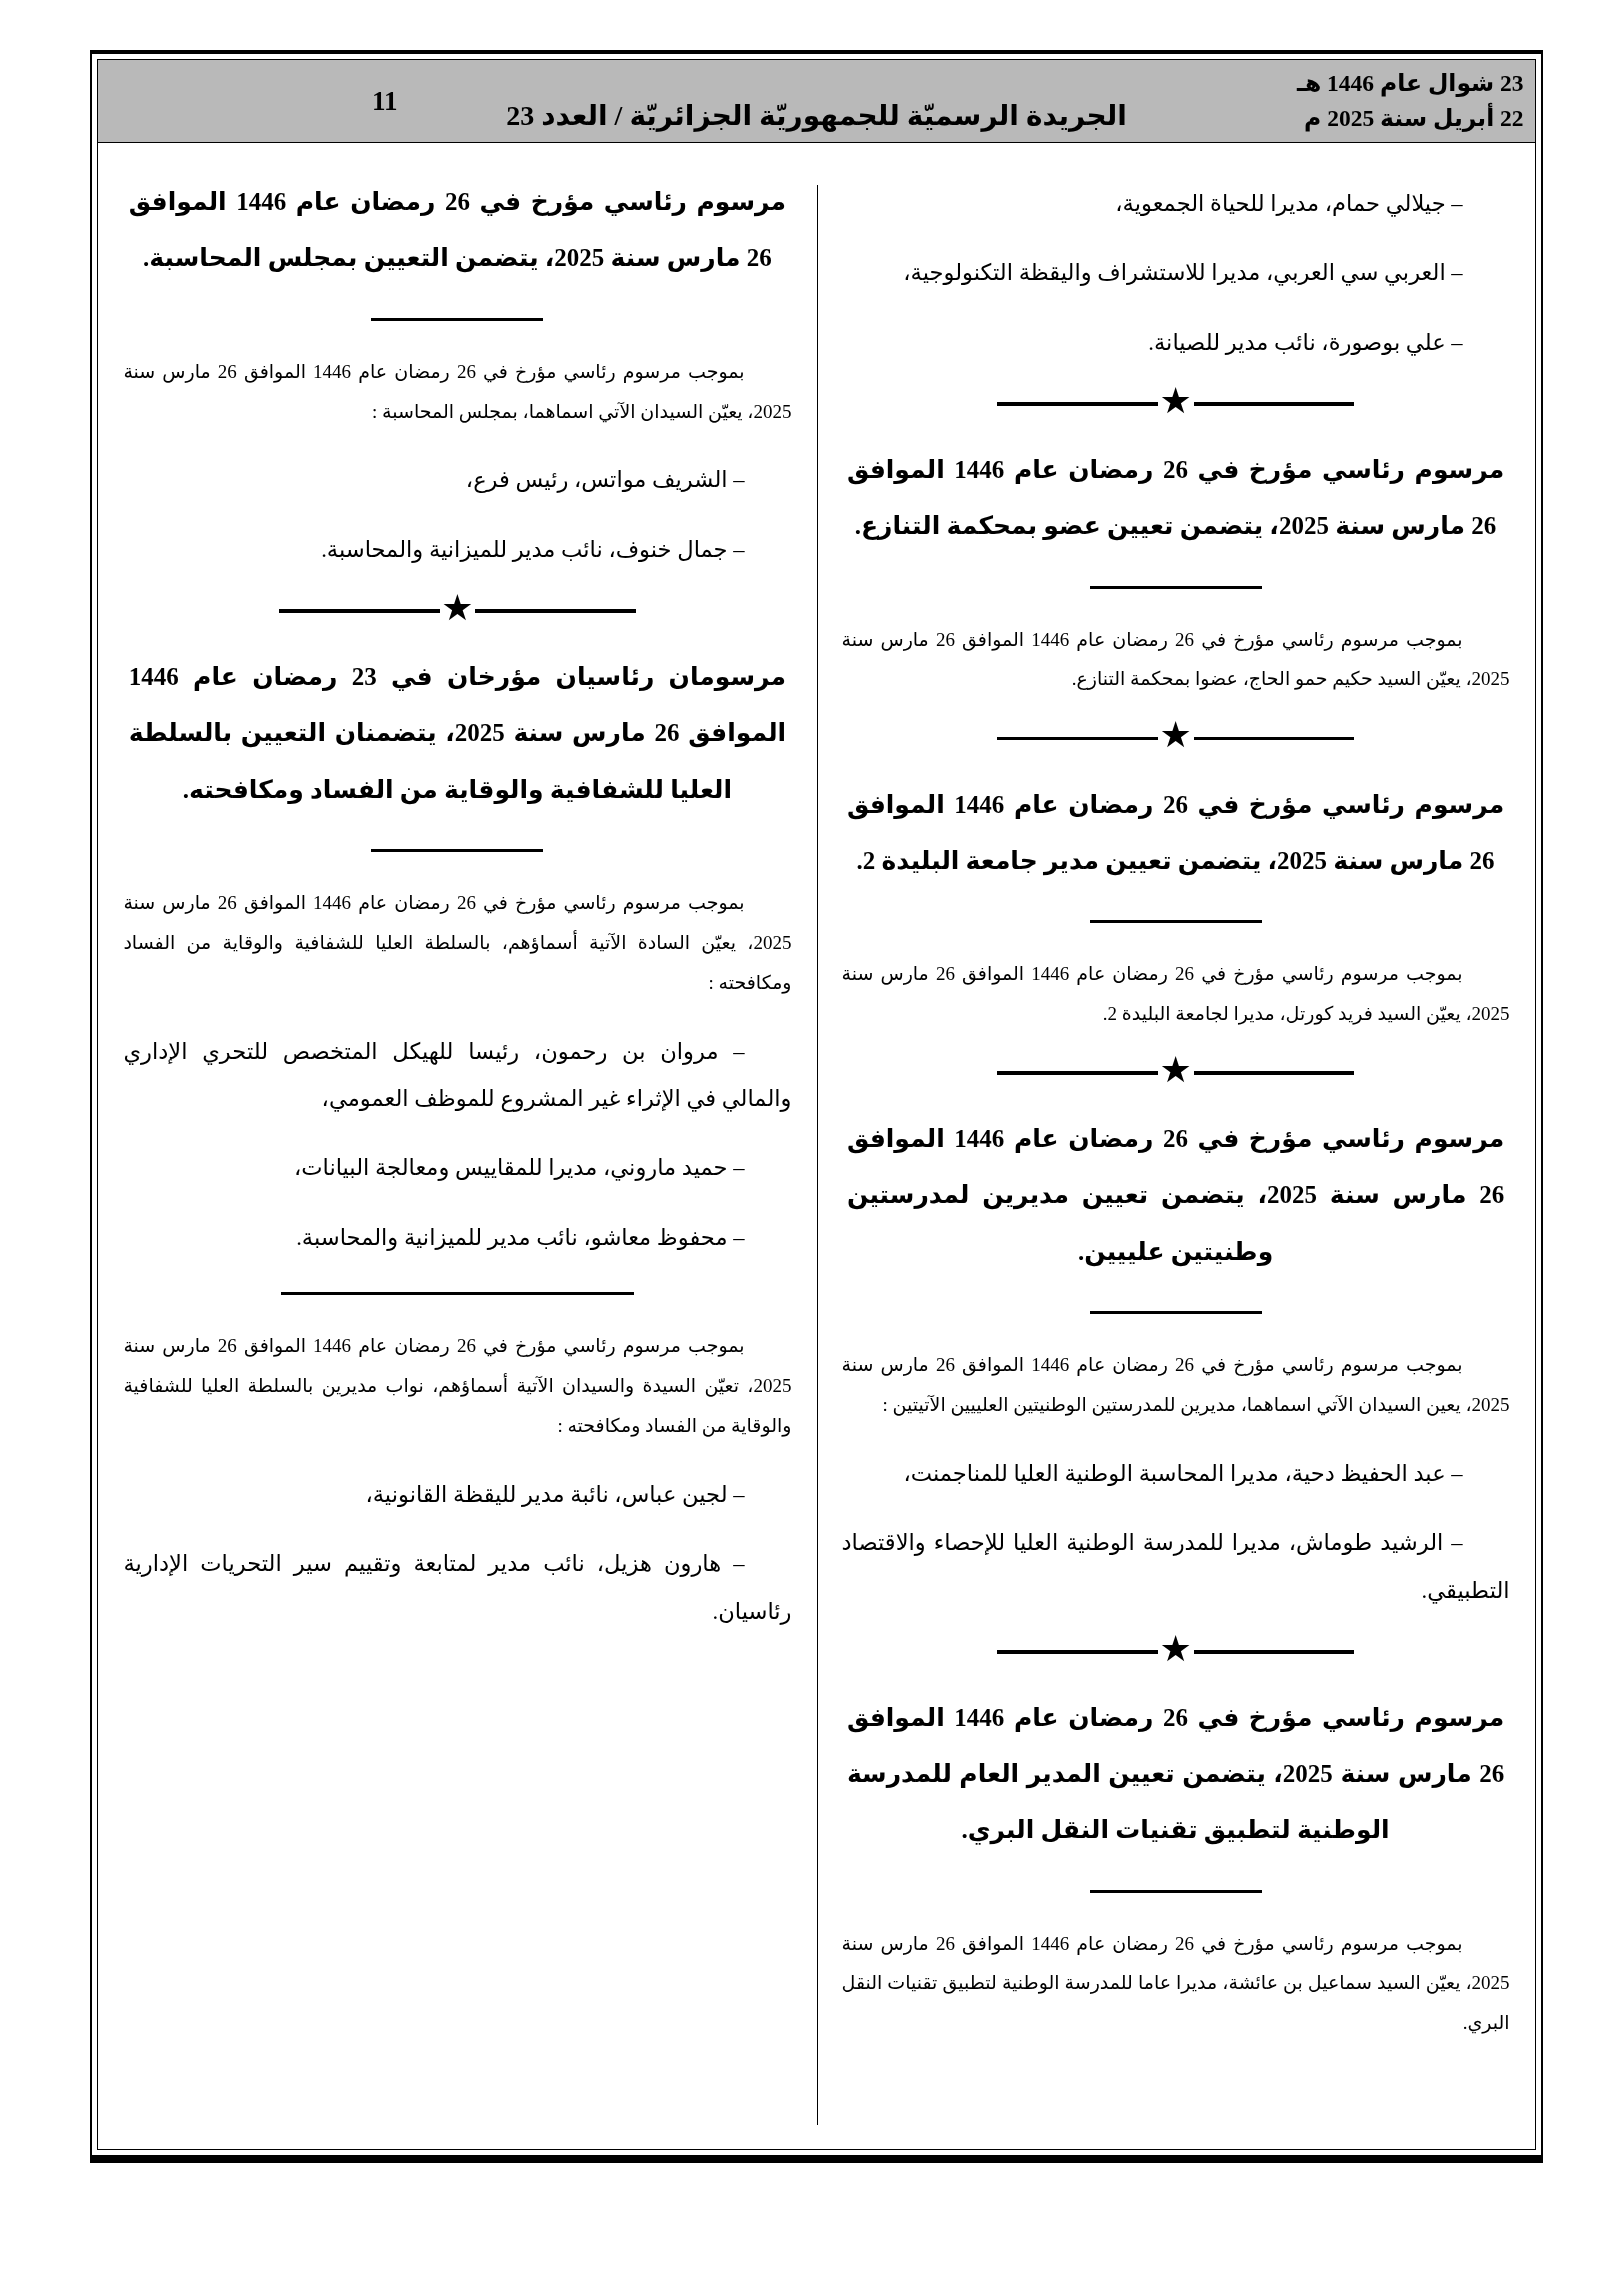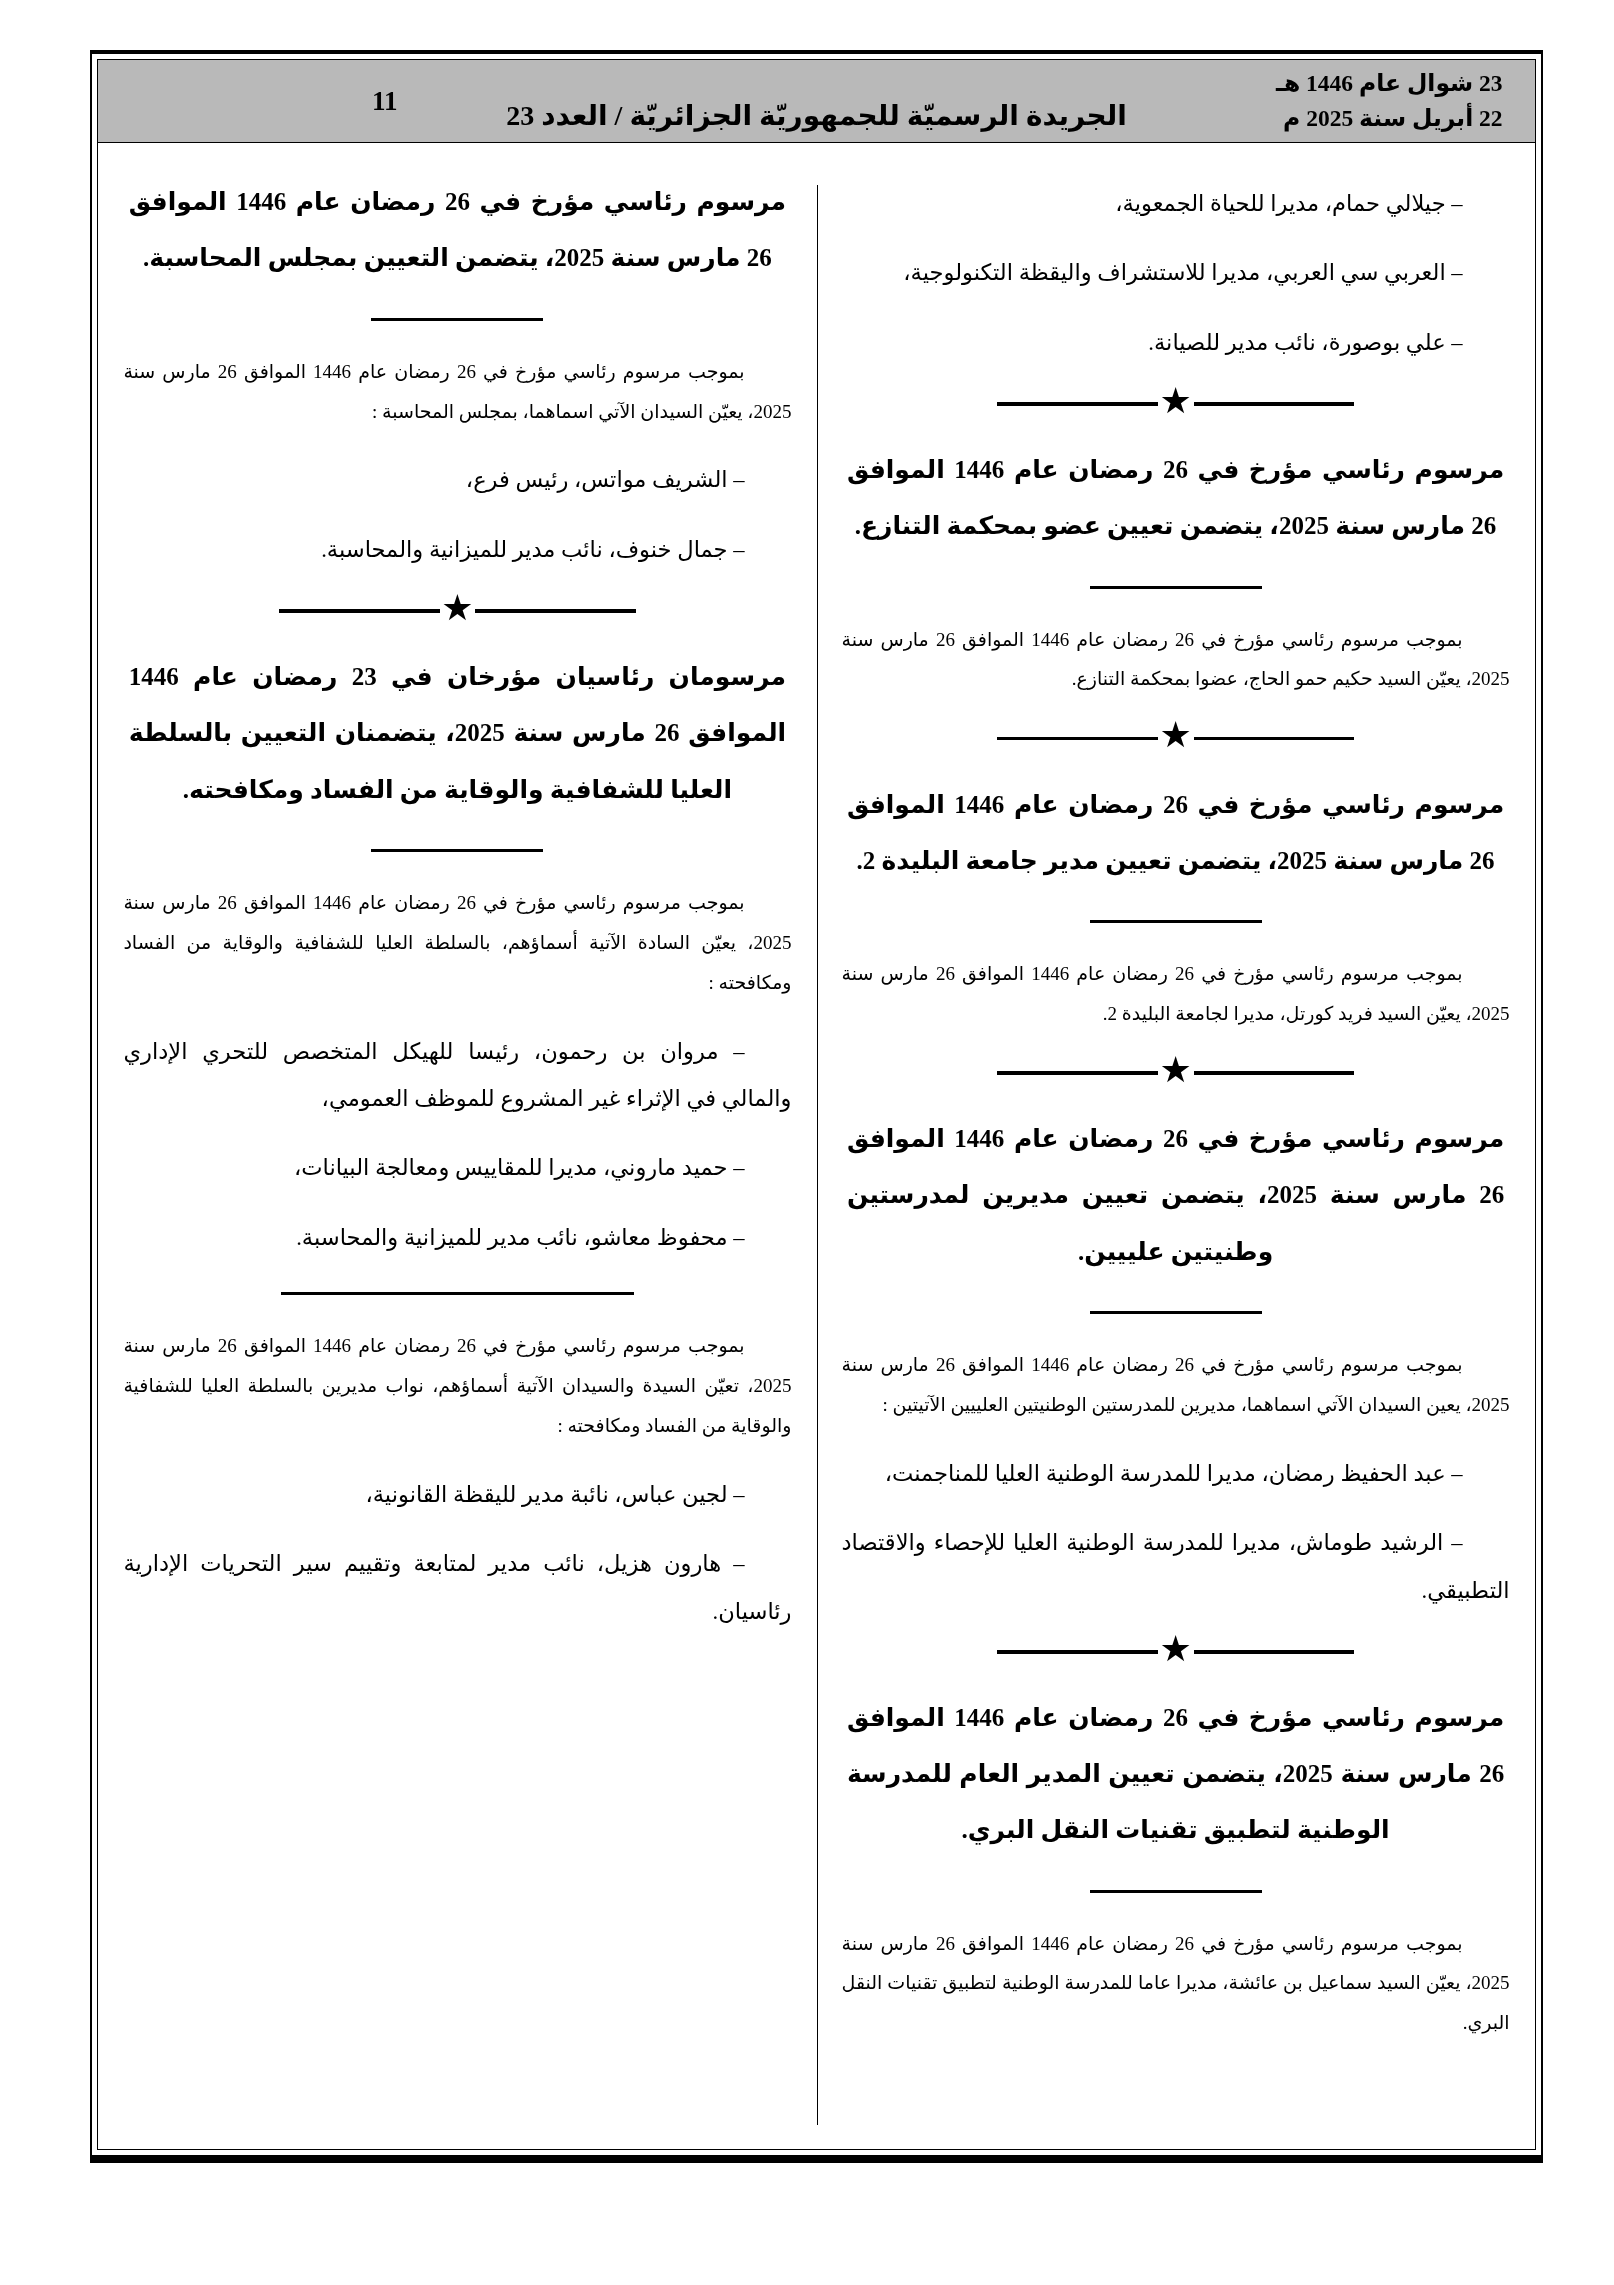--- a/index.html
+++ b/index.html
@@ -14,21 +14,21 @@
   }
   .inner-frame{
     width:100%;height:100%;box-sizing:border-box;border:1.8px solid #000;
     display:flex;flex-direction:column;
   }
   .header-bar{
     flex:0 0 83px;height:83px;background:#b9b9b9;border-bottom:1.8px solid #000;
     display:flex;direction:rtl;align-items:center;box-sizing:border-box;
   }
   .header-dates{
-    width:299px;box-sizing:border-box;padding-right:32px;text-align:right;
+    width:299px;box-sizing:border-box;padding-right:11px;text-align:right;
     font-weight:bold;font-size:23.5px;line-height:1.5;direction:rtl;
   }
   .header-title{
     flex:1;text-align:center;font-weight:bold;font-size:28px;direction:rtl;margin-top:29px;
   }
   .pagenum{
     width:299px;box-sizing:border-box;padding-left:31px;text-align:right;direction:ltr;
     font-weight:bold;font-size:27px;font-family:"Liberation Serif",serif;
   }
   .content{
@@ -102,21 +102,21 @@
           <div class="sep-rule"></div>
           <div class="block para">بموجب مرسوم رئاسي مؤرخ في 26 رمضان عام 1446 الموافق 26 مارس سنة 2025، يعيّن السيد فريد كورتل، مديرا لجامعة البليدة 2.</div>
           <div class="sep-star">
             <span class="line"></span>
             <span class="star">★</span>
             <span class="line"></span>
           </div>
           <div class="block title">مرسوم رئاسي مؤرخ في 26 رمضان عام 1446 الموافق 26 مارس سنة 2025، يتضمن تعيين مديرين لمدرستين وطنيتين علييين.</div>
           <div class="sep-rule"></div>
           <div class="block para">بموجب مرسوم رئاسي مؤرخ في 26 رمضان عام 1446 الموافق 26 مارس سنة 2025، يعين السيدان الآتي اسماهما، مديرين للمدرستين الوطنيتين العلييين الآتيتين :</div>
-          <div class="block item">– عبد الحفيظ رمضان، مديرا للمدرسة الوطنية العليا للمناجمنت،</div>
+          <div class="block item">– عبد الحفيظ دحية، مديرا المحاسبة الوطنية العليا للمناجمنت،</div>
           <div class="block item">– الرشيد طوماش، مديرا للمدرسة الوطنية العليا للإحصاء والاقتصاد التطبيقي.</div>
           <div class="sep-star">
             <span class="line"></span>
             <span class="star">★</span>
             <span class="line"></span>
           </div>
           <div class="block title">مرسوم رئاسي مؤرخ في 26 رمضان عام 1446 الموافق 26 مارس سنة 2025، يتضمن تعيين المدير العام للمدرسة الوطنية لتطبيق تقنيات النقل البري.</div>
           <div class="sep-rule"></div>
           <div class="block para">بموجب مرسوم رئاسي مؤرخ في 26 رمضان عام 1446 الموافق 26 مارس سنة 2025، يعيّن السيد سماعيل بن عائشة، مديرا عاما للمدرسة الوطنية لتطبيق تقنيات النقل البري.</div>
         </div>

